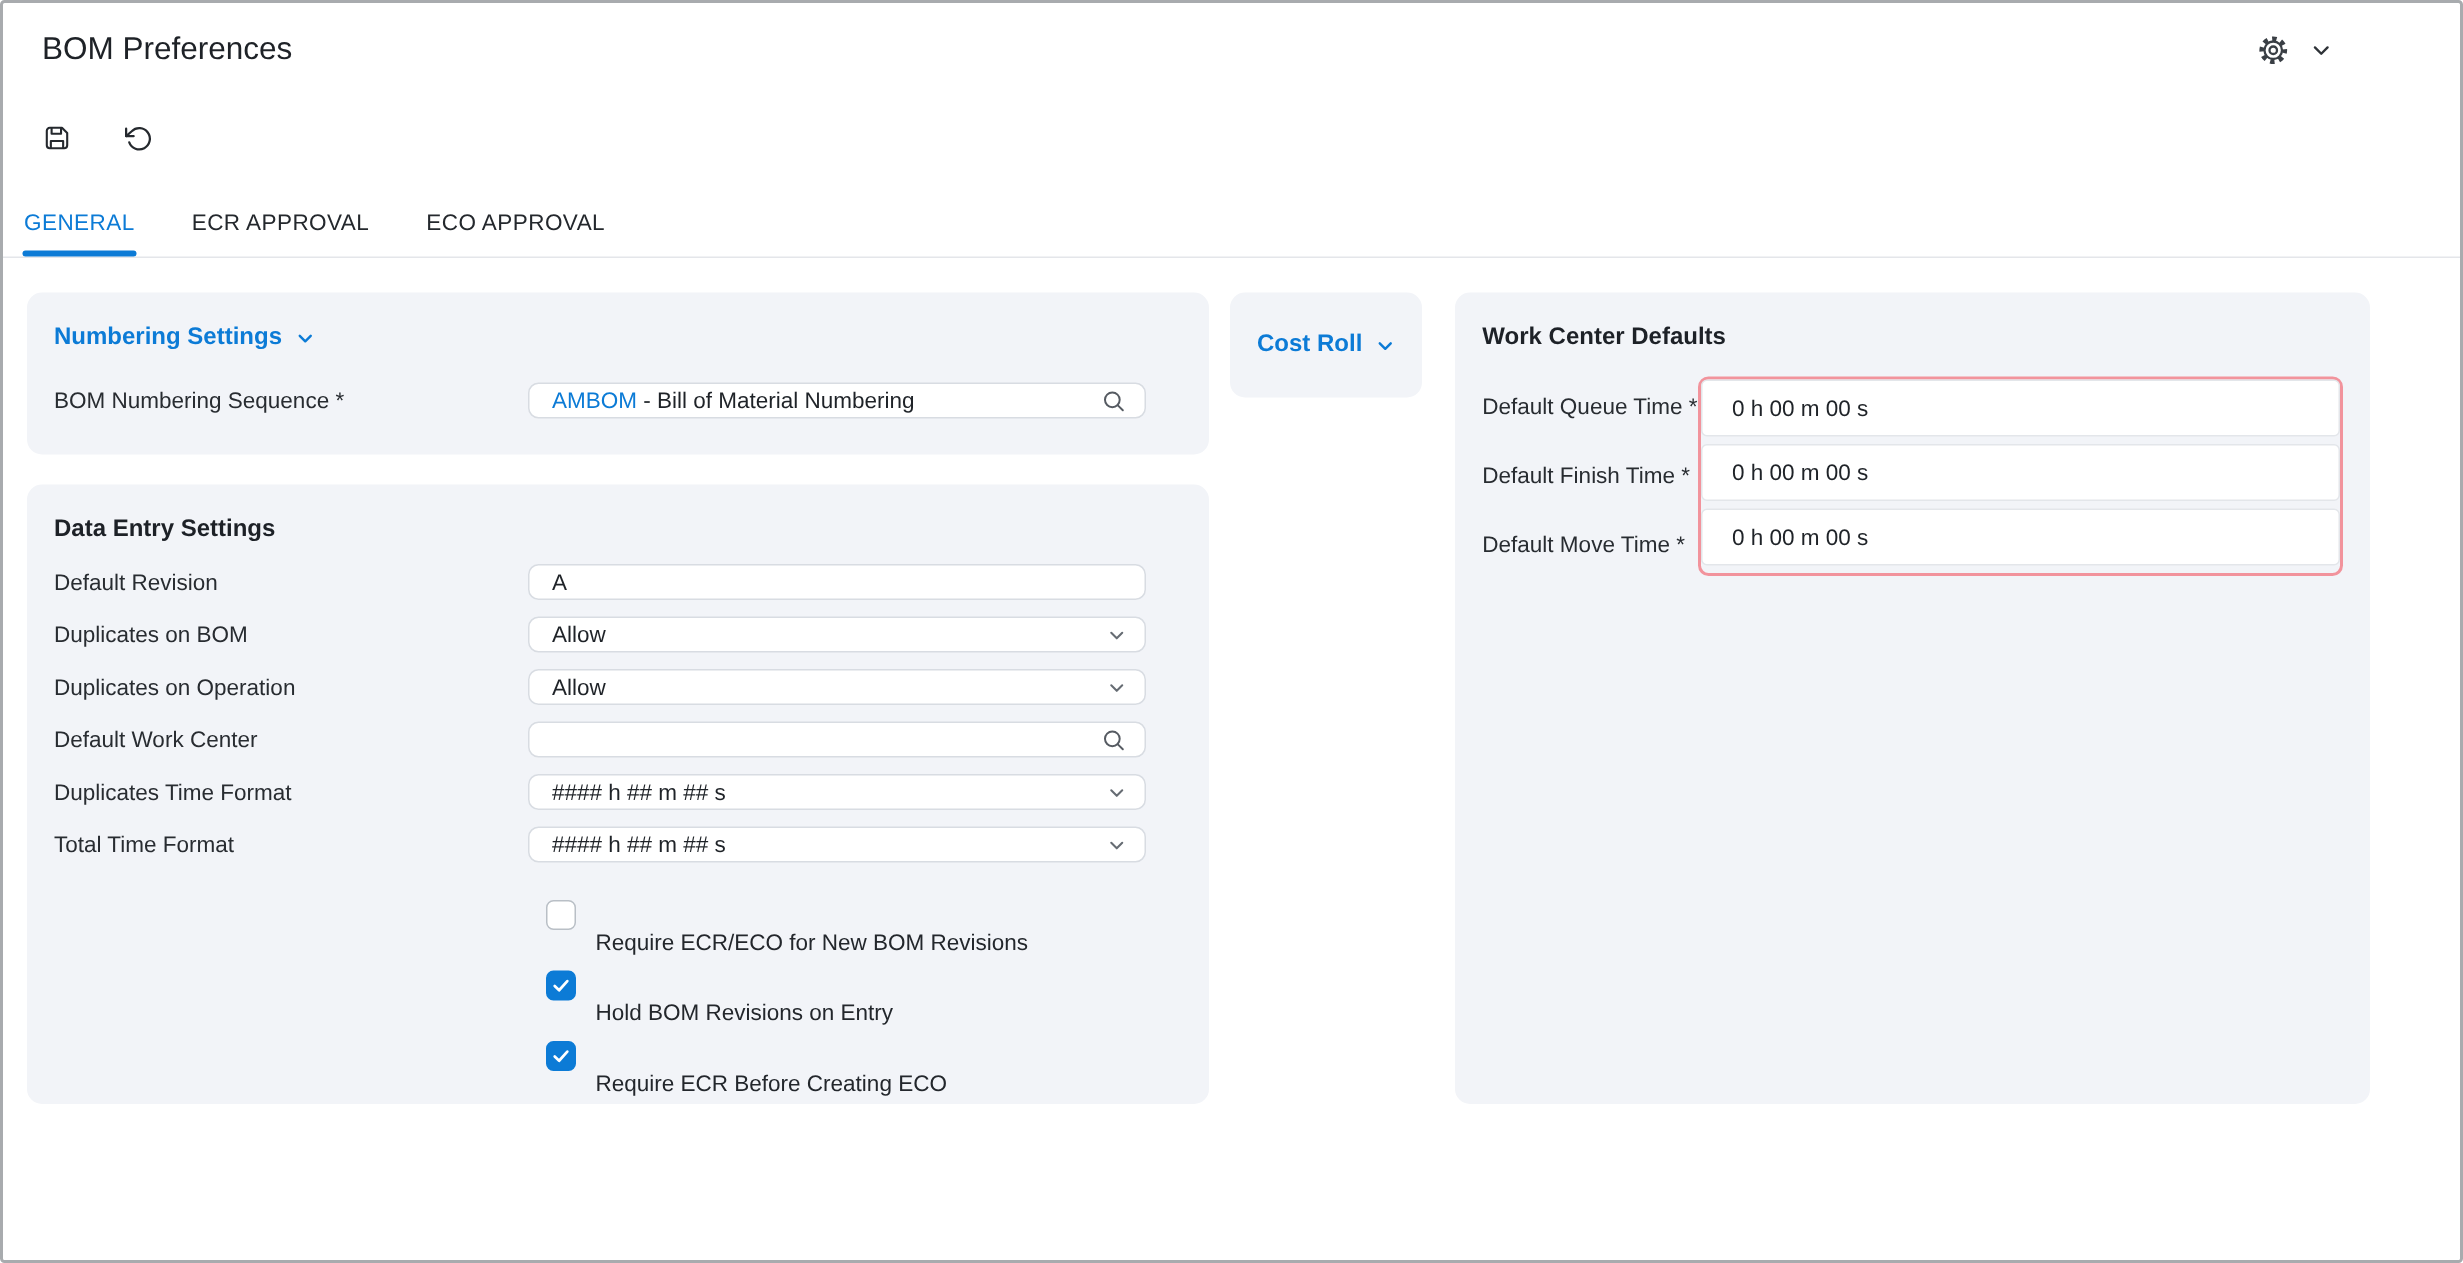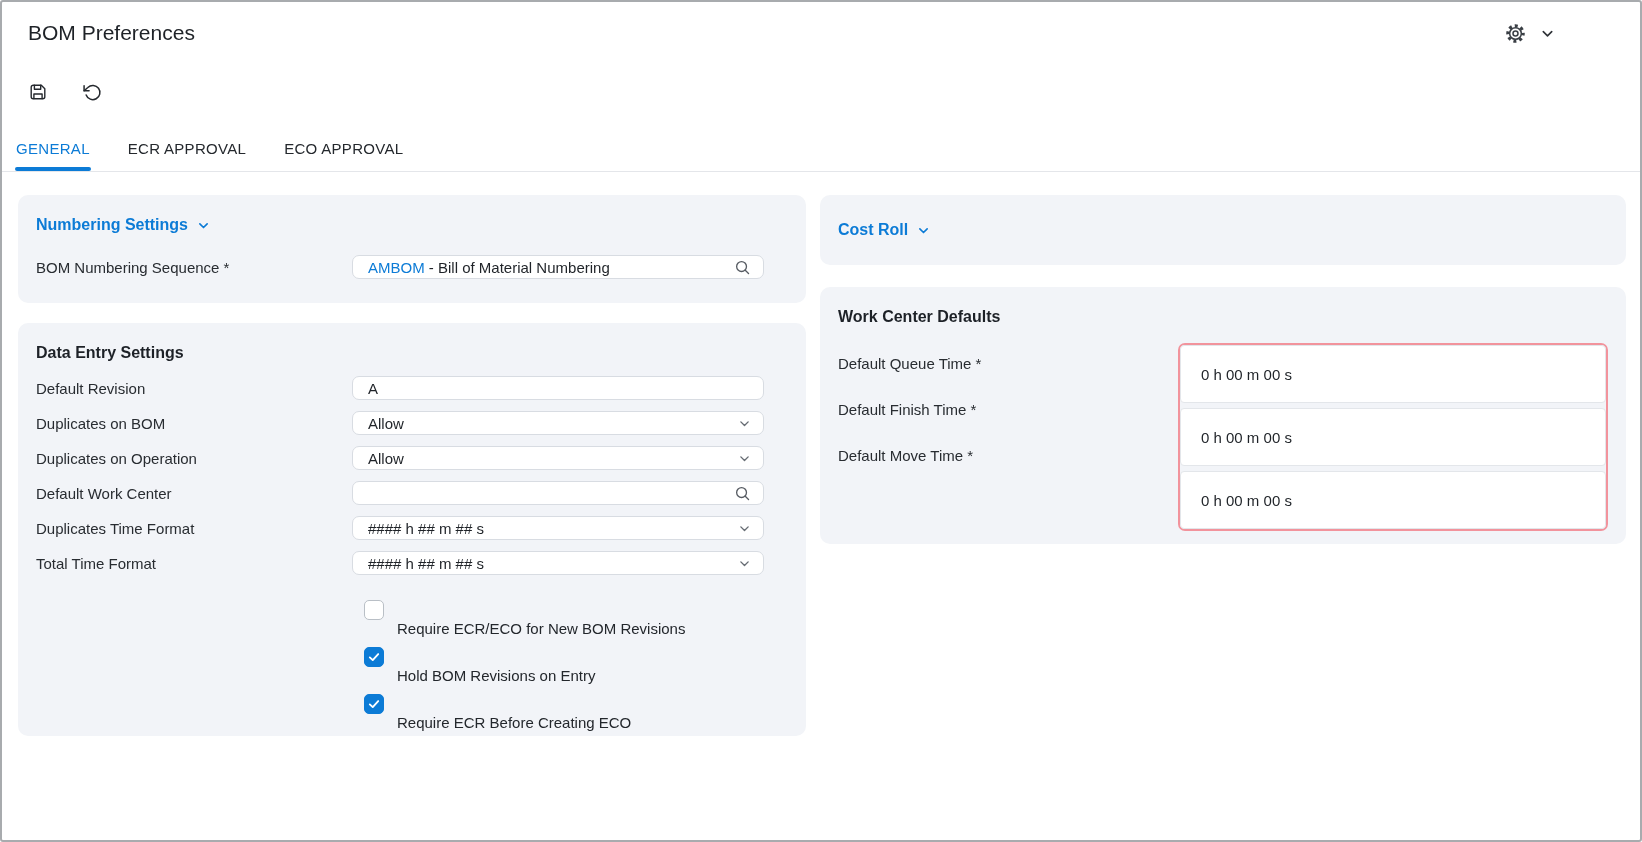--- a/index.html
+++ b/index.html
@@ -28,21 +28,21 @@
   
   .toolbar { margin-top: 36px; padding-left: 26px; display: flex; gap: 34px; height: 20px; align-items: center; }
   
   .tabs { margin-top: 38px; padding-left: 13px; display: flex; border-bottom: 1px solid #e4e6ea; height: 32px; }
   .tab { position: relative; margin-right: 36px; padding: 0 1px; font-size: 15px; letter-spacing: .3px; color: #24282d; display: flex; align-items: flex-start; cursor: pointer; white-space: nowrap; }
   .tab.active { color: var(--accent-blue); }
   .tab.active::after { content: ""; position: absolute; left: 0; right: 0; bottom: 0; height: 4px; border-radius: 2px; background: var(--accent-blue); }
   
   .content { display: flex; gap: 14px; padding: 23px 14px 0 16px; }
   .col-left { width: 788px; display: flex; flex-direction: column; gap: 20px; }
-  .col-right { flex: 1; display: flex; flex-direction: column; gap: 22px; }
+  .col-right { flex: 1; display: flex; gap: 22px; }
   .panel { background: var(--panel-bg); border-radius: 10px; }
   .panel-title { font-size: 16px; font-weight: bold; color: #1d2127; line-height: 24px; }
   .panel-title.blue { color: var(--accent-blue); display: flex; align-items: center; gap: 9px; cursor: pointer; }
   .p-numbering { padding: 18px 18px 24px 18px; }
   .p-dataentry { padding: 18px 18px 21px 18px; }
   .p-costroll { height: 70px; display: flex; align-items: center; padding: 0 18px; }
   .p-wcd { padding: 18px 18px 13px 18px; }
   
   .frow { display: flex; align-items: center; margin-top: 11px; }
   .p-numbering .frow { margin-top: 18px; }
@@ -58,21 +58,21 @@
   .cb { width: 20px; height: 20px; border-radius: 5px; background: #fff; border: 1px solid #b9bfc6; display: inline-flex; align-items: center; justify-content: center; flex: none; }
   .cb.checked { background: var(--accent-blue); border-color: var(--accent-blue); }
   .cb svg { visibility: hidden; }
   .cb.checked svg { visibility: visible; }
   .cbl { margin-left: 13px; font-size: 15px; color: #23272c; margin-top: 36px; }
   
   .wcd-body { display: flex; margin-top: 14px; }
   .wcd-labels { flex: 1; display: flex; flex-direction: column; gap: 5px; }
   .wlabel { height: 41px; display: flex; align-items: center; font-size: 15px; color: #282c31; }
   .redgroup { width: 430px; border: 2px solid var(--error-border); border-radius: 7px; display: flex; flex-direction: column; gap: 5px; background: transparent; }
-  .redrow { height: 58px; width: 100%; background: #fff; border: 1px solid #e3e6ea; border-radius: 4px; padding: 0 20px; font-size: 15px; color: var(--text-dark); font-family: inherit; outline: none; }
+  .redrow { height: 38px; width: 100%; background: #fff; border: 1px solid #e3e6ea; border-radius: 4px; padding: 0 20px; font-size: 15px; color: var(--text-dark); font-family: inherit; outline: none; }
   svg { display: block; }
 </style>
 </head>
 <body style="--accent-blue: #0c7bd6; --error-border: #f2939c; --panel-bg: #f2f4f8;">
 
 <div class="window">
 
   <div class="hdr">
     <div class="title">BOM Preferences</div>
     <div class="hdr-actions">

